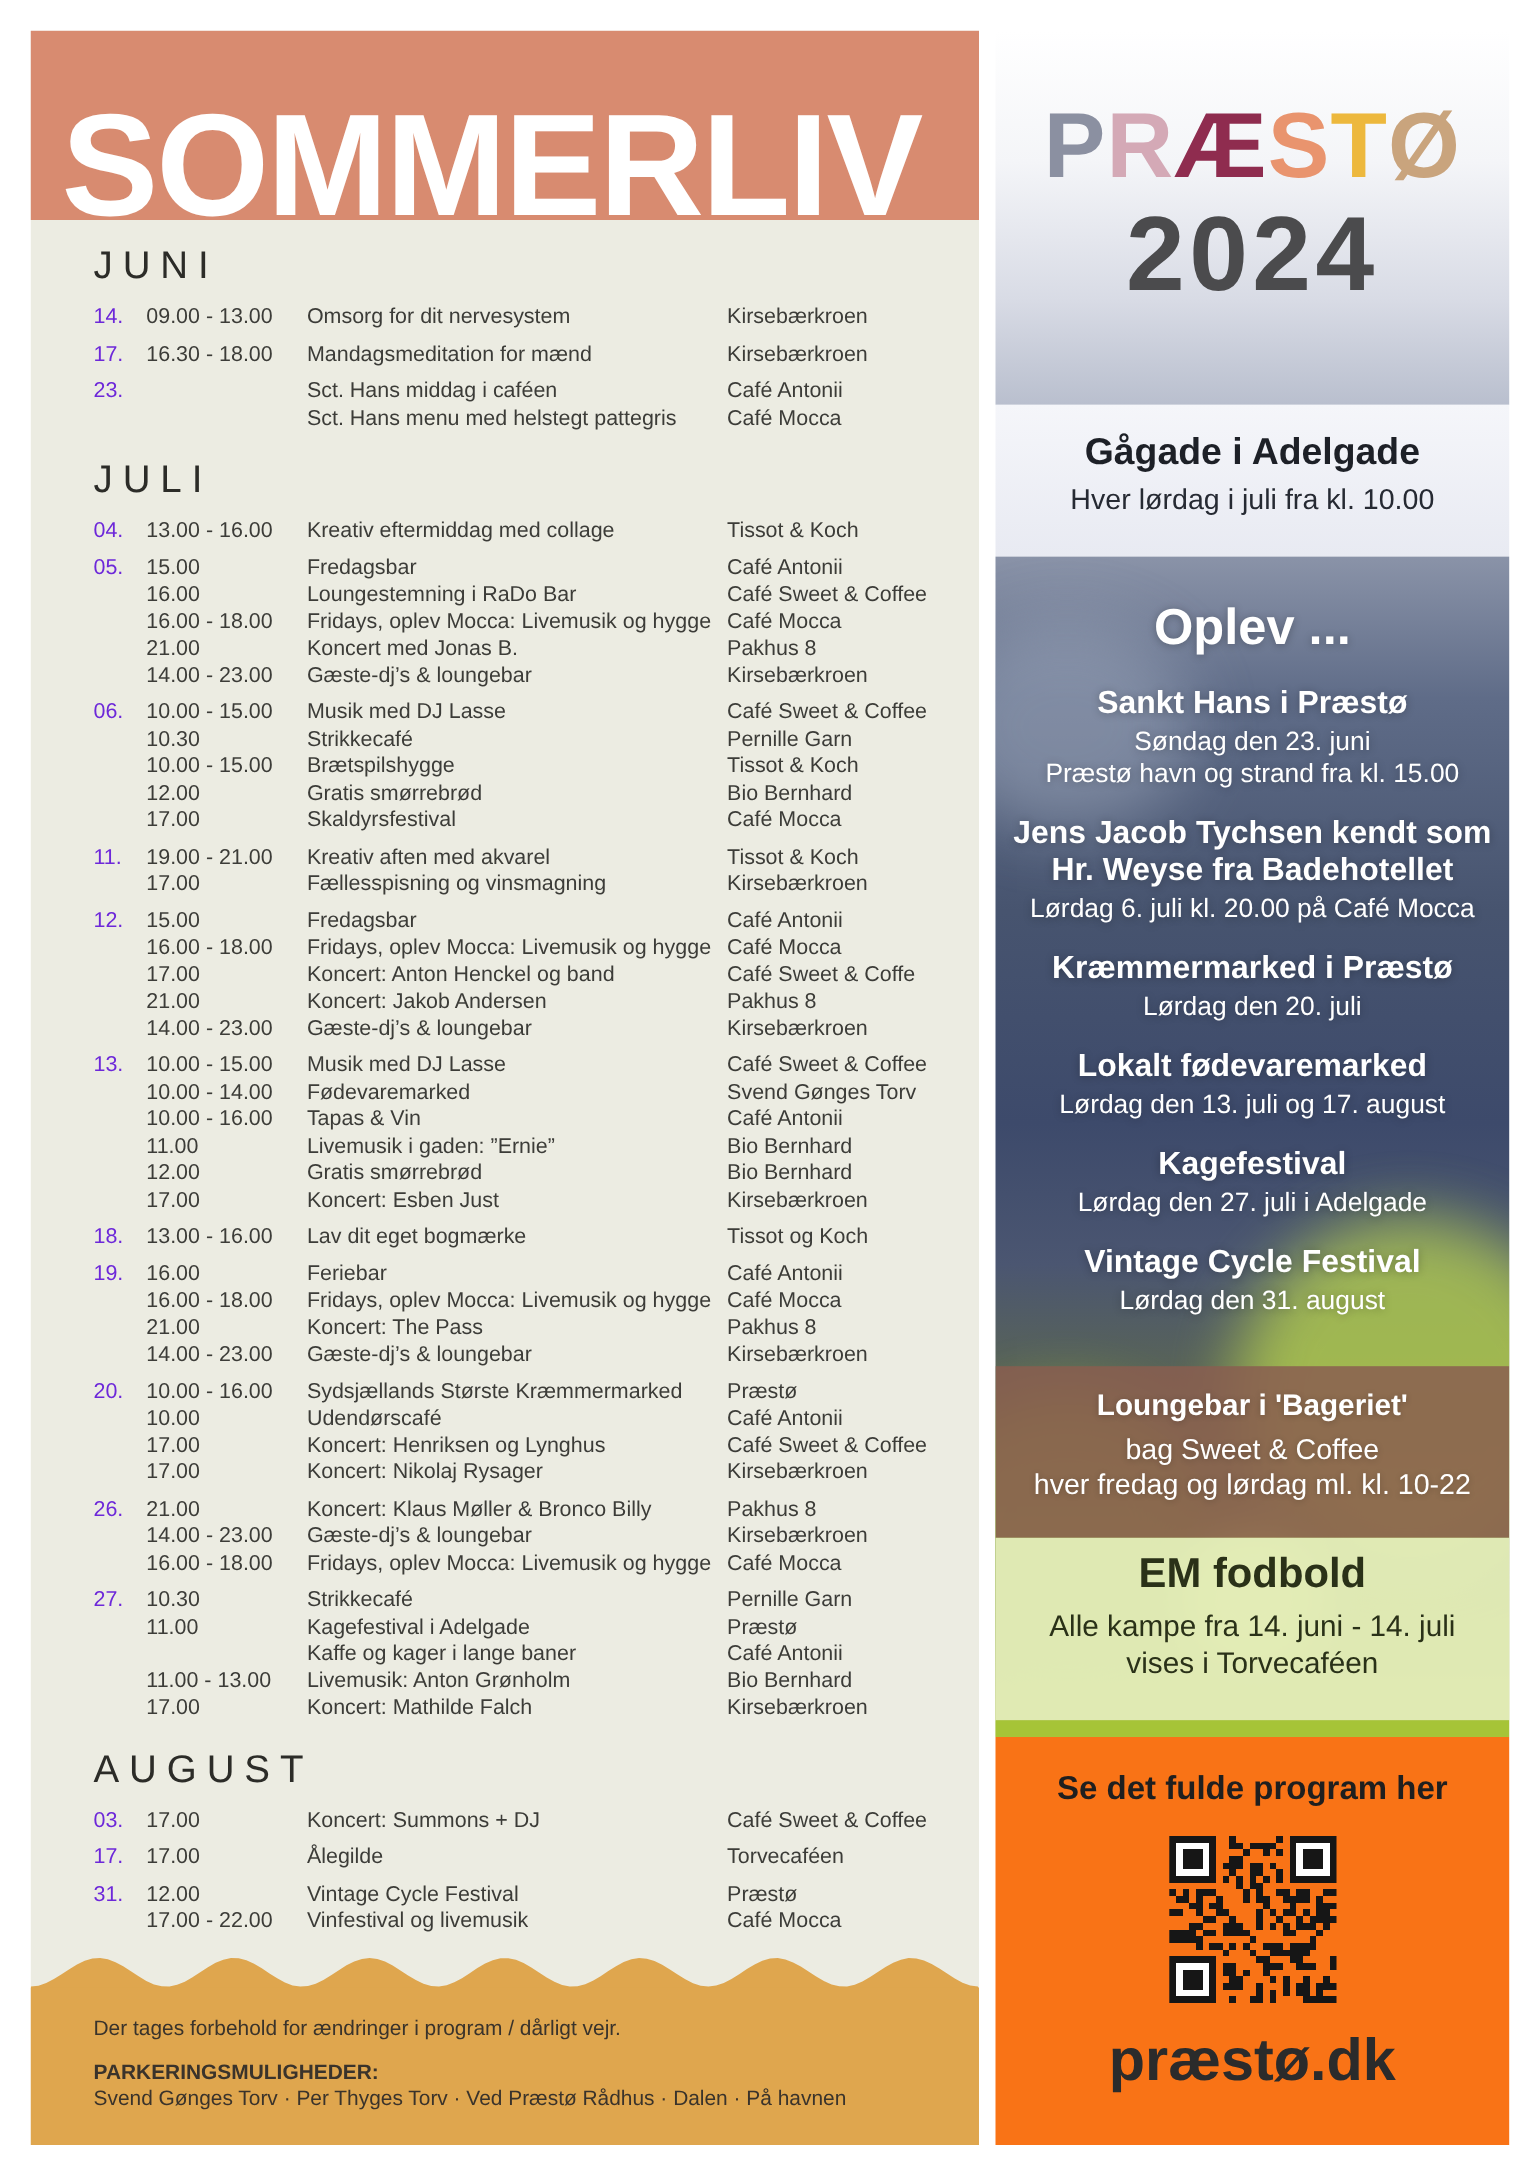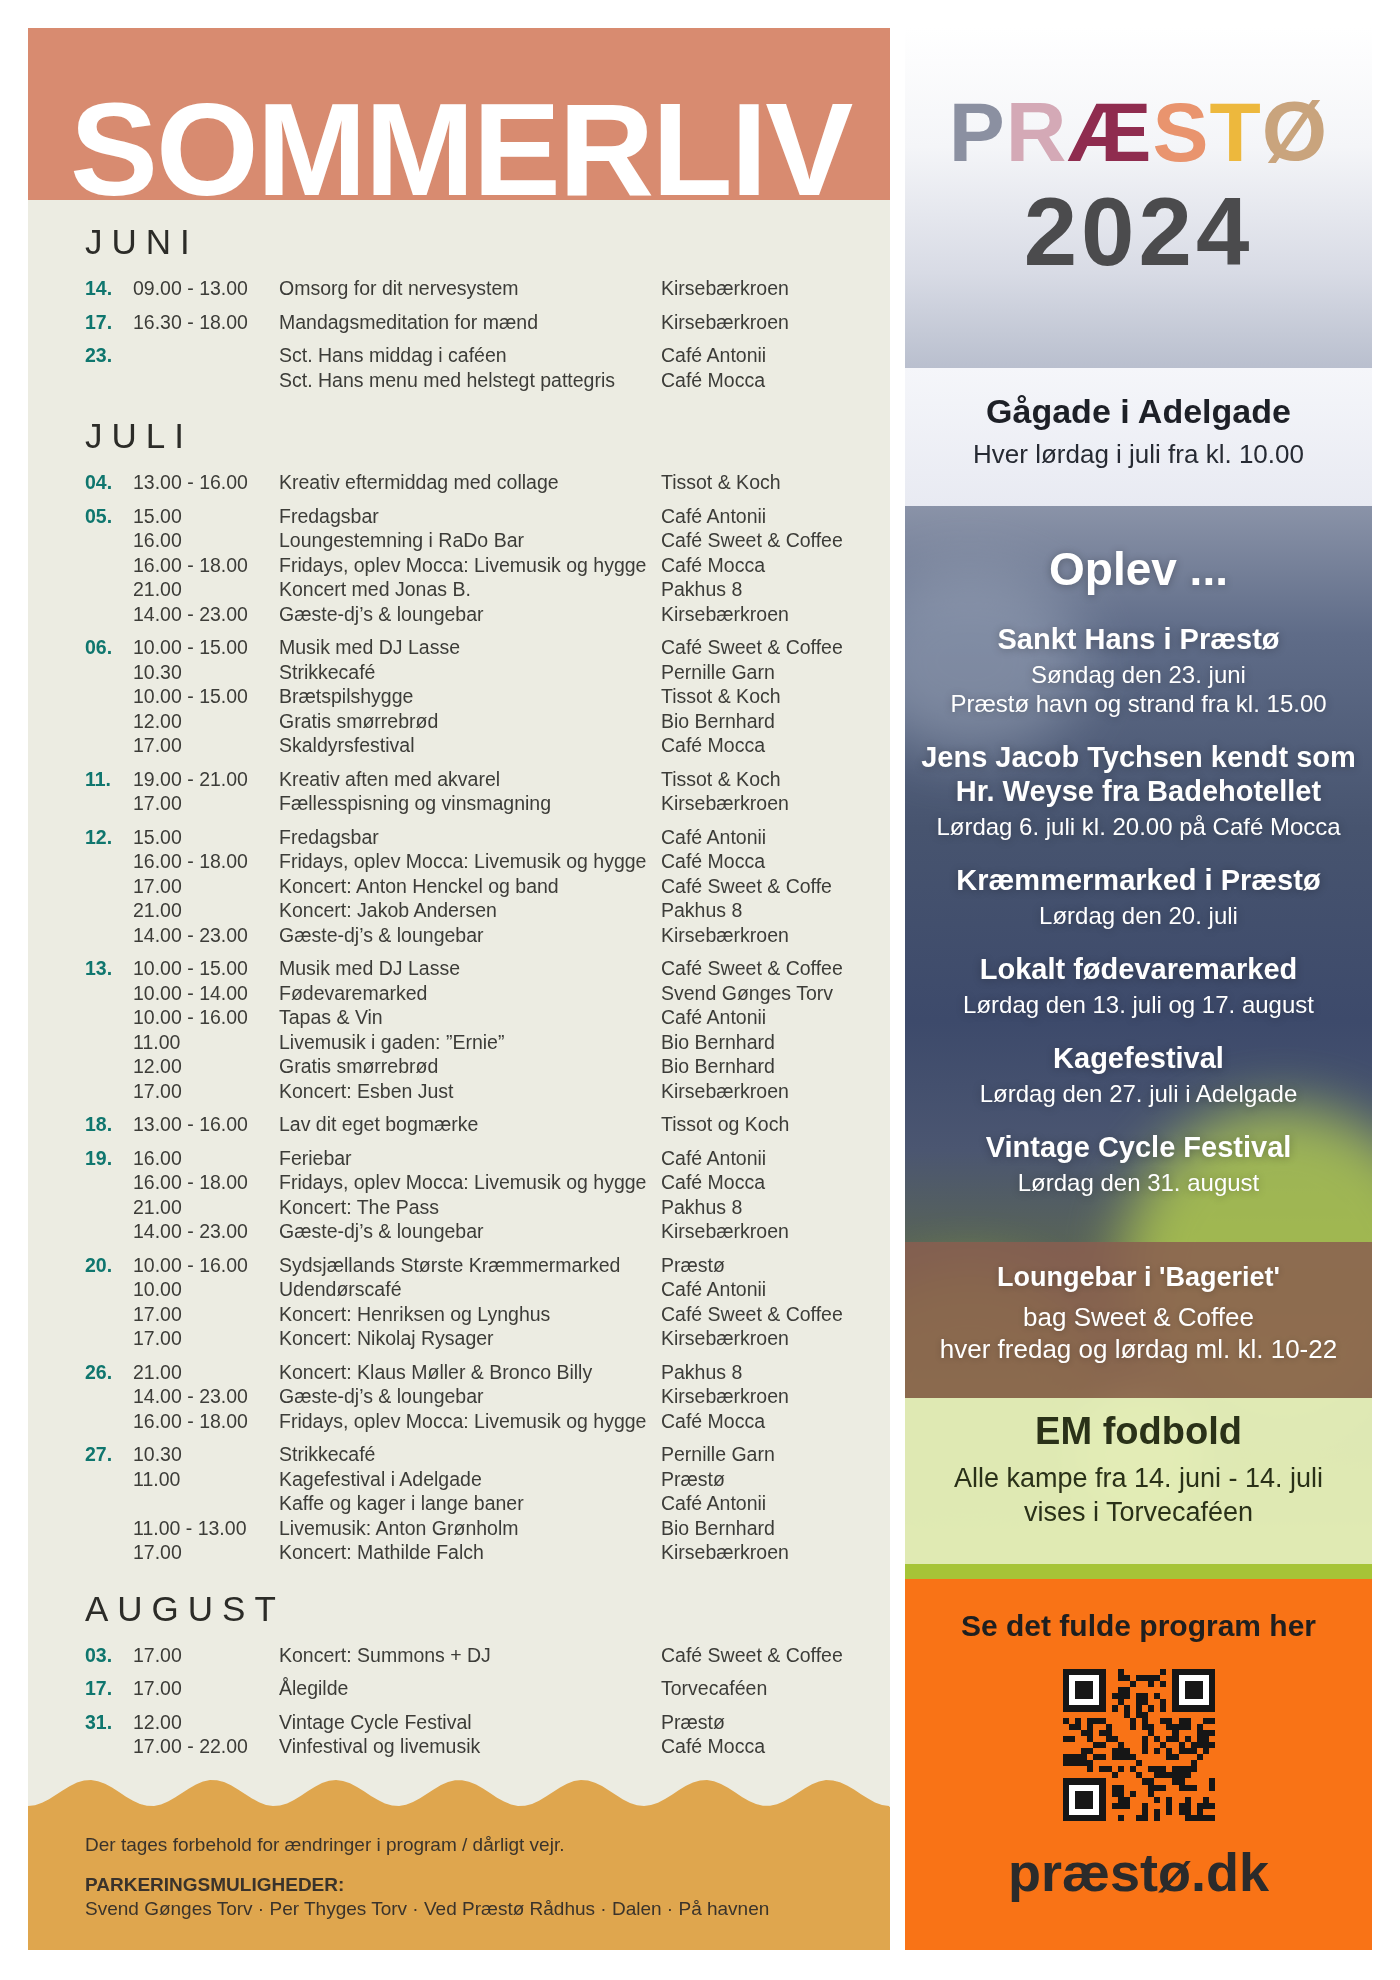--- a/index.html
+++ b/index.html
@@ -2,29 +2,29 @@
 <html><head>
 <meta charset="utf-8">
 <style>
   html,body{margin:0;padding:0;background:#ffffff;}
   body{width:1400px;height:1980px;font-family:"Liberation Sans",sans-serif;-webkit-font-smoothing:antialiased;}
   .page{position:relative;width:1400px;height:1980px;background:#ffffff;overflow:hidden;}
 
   
   .left-panel{position:absolute;left:28px;top:28px;width:862px;height:1922px;background:#ecece2;}
   .banner{position:absolute;top:0;left:0;right:0;height:172px;background:#d88b70;overflow:hidden;}
-  .banner h1{position:absolute;left:42px;bottom:-16px;margin:0;font-size:132px;line-height:1;
+  .banner h1{position:absolute;left:28px;bottom:-16px;margin:0;font-size:132px;line-height:1;
              font-weight:700;letter-spacing:-2px;color:#ffffff;white-space:nowrap;}
 
   .schedule{position:absolute;top:172px;left:0;right:0;padding:18px 0 0 57px;}
   .month-heading{font-size:35px;font-weight:400;letter-spacing:9px;color:#2c2c28;margin:24px 0 14px 0;}
   .month-heading.first{margin-top:4px;}
   .event-group{margin-bottom:9px;}
   .event-row{display:grid;grid-template-columns:48px 146px 382px auto;font-size:19.5px;line-height:24.5px;color:#3c3c38;}
-  .event-row .day{font-weight:700;color:#0f766e;}
+  .event-row .day{font-weight:400;color:#6d28d9;}
   .event-row .title{padding-right:10px;}
 
   .wave-footer{position:absolute;left:0;right:0;bottom:0;height:172px;}
   .wave-footer svg{display:block;width:100%;height:30px;}
   .footer-body{position:absolute;top:29px;left:0;right:0;bottom:0;background:#dfa64e;padding:26px 40px 0 57px;color:#3a332b;}
   .footer-body p{margin:0;font-size:19px;line-height:24px;}
   .footer-body .disclaimer{margin-bottom:16px;}
   .footer-body .parking-heading{font-weight:700;}
 
   

